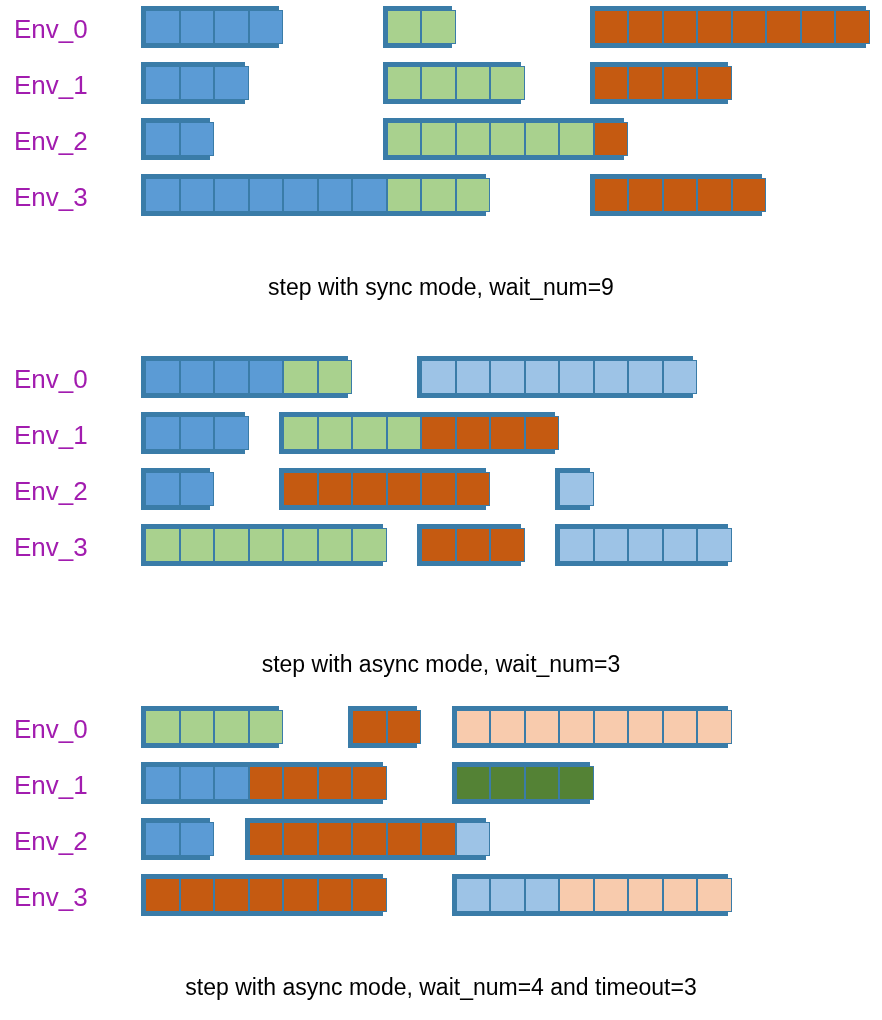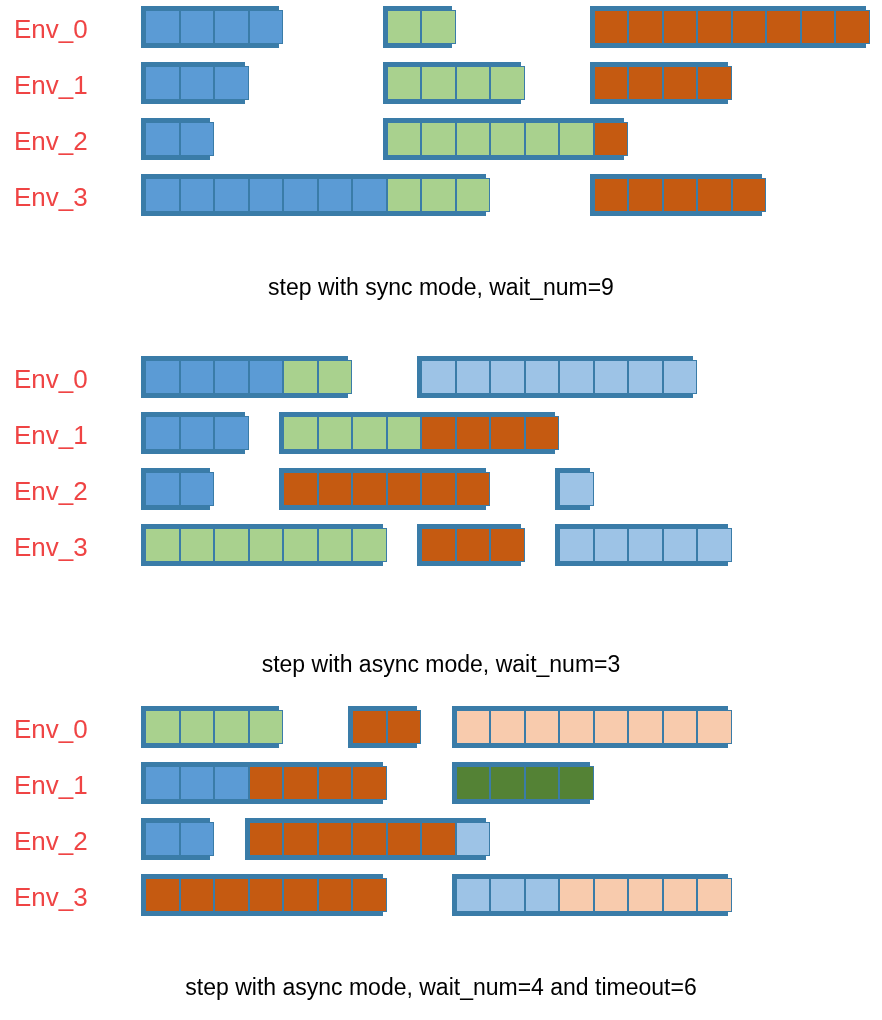--- a/index.html
+++ b/index.html
@@ -11,21 +11,21 @@
   }
   .sheet{position:relative;width:882px;height:1020px;}
 
   .panel{position:absolute;left:0;width:882px;}
   .panel-rows{position:relative;width:882px;}
 
   .row{position:relative;height:56px;}
   .row-label{
     position:absolute;left:14px;top:6px;
     font-size:26px;line-height:34px;
-    color:#ef4444;white-space:nowrap;
+    color:#a21caf;white-space:nowrap;
     letter-spacing:0px;
   }
   .track{position:absolute;left:141px;top:0;height:48px;right:0;}
 
   .group{
     position:absolute;top:0;
     box-sizing:border-box;
     background:#3A7CA8;
     border:4px solid #3A7CA8;
     display:flex;
@@ -330,15 +330,15 @@
                 <div class="cell c-peach" style="width: 34.5px;"></div>
                 <div class="cell c-peach" style="width: 34.5px;"></div>
                 <div class="cell c-peach" style="width: 34.5px;"></div>
                 <div class="cell c-peach" style="width: 34.5px;"></div>
                 <div class="cell c-peach" style="width: 34.5px;"></div>
               </div>
             </div>
           </div>
         </div>
       </div>
-      <div class="caption" style="top: 972px;">step with async mode, wait_num=4 and timeout=6</div>
+      <div class="caption" style="top: 972px;">step with async mode, wait_num=4 and timeout=3</div>
     </div>
 </div>
 
 </body></html>

